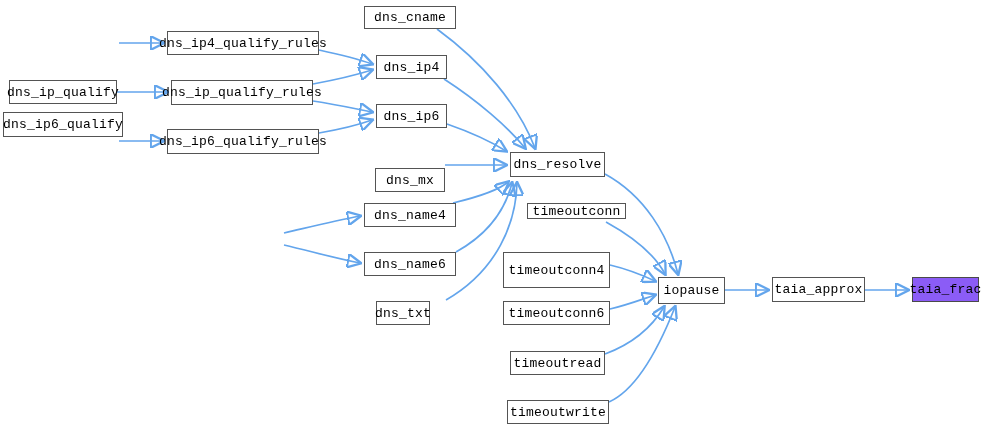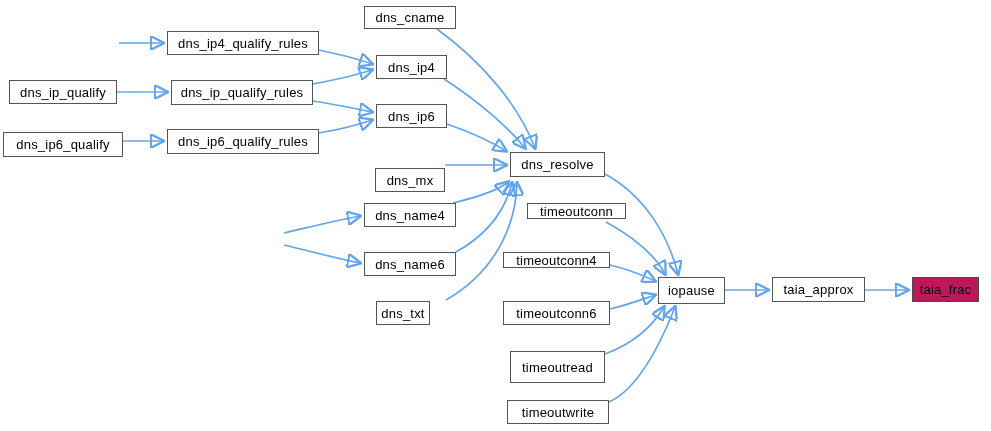--- a/index.html
+++ b/index.html
@@ -18,23 +18,24 @@
     background:#ffffff;
     border:1.6px solid #545454;
     color:#000000;
     font-size:13px;
     display:flex;
     align-items:center;
     justify-content:center;
     white-space:nowrap;
     cursor:pointer;
     letter-spacing:0.2px;
+    font-family:Liberation Mono, monospace;
   }
   .node.highlight{
-    background:#be185d;
+    background:#8b5cf6;
     border-color:#4a4a4a;
     cursor:default;
   }
 </style>
 </head>
 <body>
 
 <div id="canvas">
 
   <svg id="edges" width="991" height="431" viewBox="0 0 991 431" aria-hidden="true">
@@ -63,34 +64,34 @@
     <path d="M606,222 C635,238 655,255 665,274" marker-end="url(#arrow)"></path>
     <path d="M610,265 C627,269 640,274 655,281" marker-end="url(#arrow)"></path>
     <path d="M610,309 C627,305 640,300 655,295" marker-end="url(#arrow)"></path>
     <path d="M605,354 C632,344 652,327 664,307" marker-end="url(#arrow)"></path>
     <path d="M609,402 C640,388 662,340 675,307" marker-end="url(#arrow)"></path>
     <path d="M725,290 L768,290" marker-end="url(#arrow)"></path>
     <path d="M865,290 L908,290" marker-end="url(#arrow)"></path>
   </svg>
 
   <div class="node" style="left:9px;top:80px;width:108px;height:24px">dns_ip_qualify</div>
-  <div class="node" style="left:3px;top:132px;width:120px;height:25px">dns_ip6_qualify</div>
+  <div class="node" style="left:3px;top:112px;width:120px;height:25px">dns_ip6_qualify</div>
   <div class="node" style="left:167px;top:31px;width:152px;height:24px">dns_ip4_qualify_rules</div>
   <div class="node" style="left:171px;top:80px;width:142px;height:25px">dns_ip_qualify_rules</div>
   <div class="node" style="left:167px;top:129px;width:152px;height:25px">dns_ip6_qualify_rules</div>
   <div class="node" style="left:364px;top:6px;width:92px;height:23px">dns_cname</div>
   <div class="node" style="left:376px;top:55px;width:71px;height:24px">dns_ip4</div>
   <div class="node" style="left:376px;top:104px;width:71px;height:24px">dns_ip6</div>
   <div class="node" style="left:375px;top:168px;width:70px;height:24px">dns_mx</div>
   <div class="node" style="left:364px;top:203px;width:92px;height:24px">dns_name4</div>
   <div class="node" style="left:364px;top:252px;width:92px;height:24px">dns_name6</div>
   <div class="node" style="left:376px;top:301px;width:54px;height:24px">dns_txt</div>
   <div class="node" style="left:510px;top:152px;width:95px;height:25px">dns_resolve</div>
   <div class="node" style="left:527px;top:203px;width:99px;height:16px">timeoutconn</div>
-  <div class="node" style="left:503px;top:252px;width:107px;height:16px">timeoutconn4</div>
+  <div class="node" style="left:503px;top:252px;width:107px;height:36px">timeoutconn4</div>
   <div class="node" style="left:503px;top:301px;width:107px;height:24px">timeoutconn6</div>
-  <div class="node" style="left:510px;top:351px;width:95px;height:32px">timeoutread</div>
+  <div class="node" style="left:510px;top:351px;width:95px;height:24px">timeoutread</div>
   <div class="node" style="left:507px;top:400px;width:102px;height:24px">timeoutwrite</div>
   <div class="node" style="left:658px;top:277px;width:67px;height:27px">iopause</div>
   <div class="node" style="left:772px;top:277px;width:93px;height:25px">taia_approx</div>
   <div class="node highlight" style="left:912px;top:277px;width:67px;height:25px">taia_frac</div>
 
 </div>
 
 </body></html>

